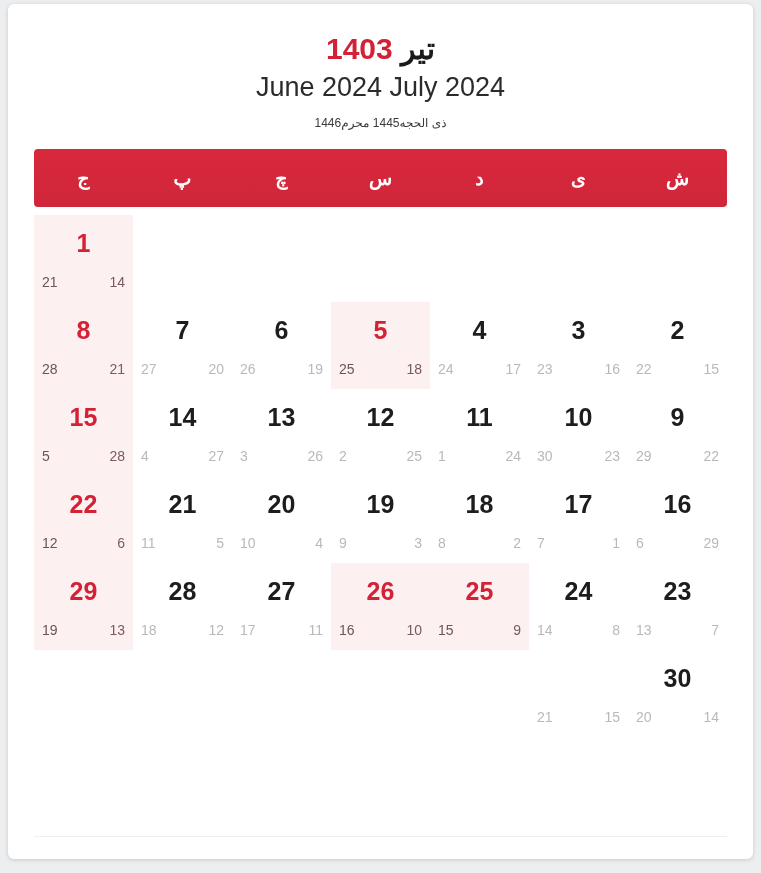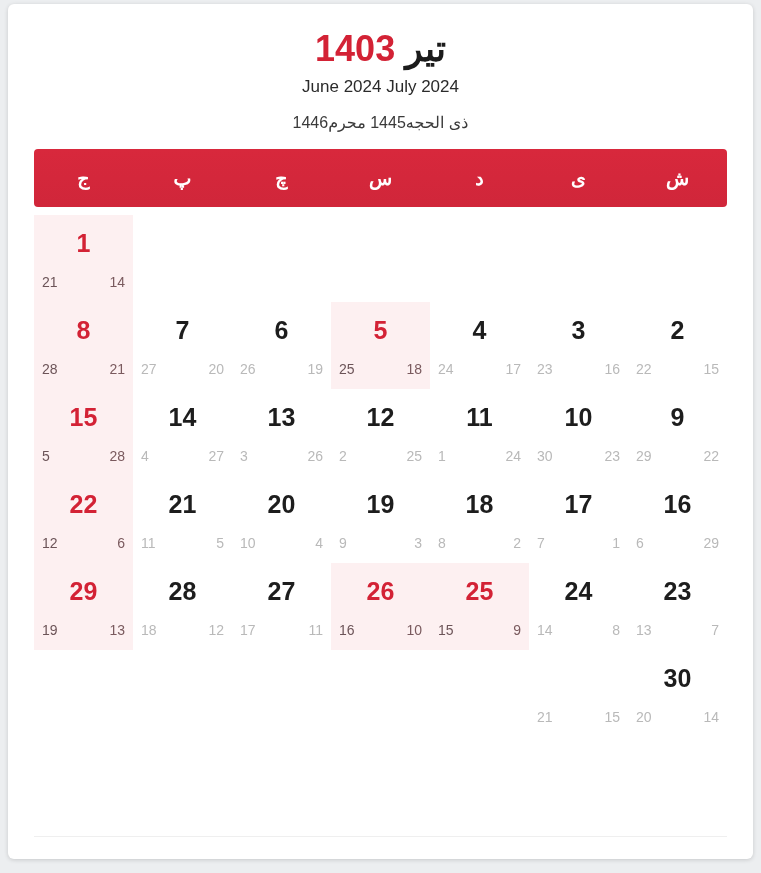--- a/index.html
+++ b/index.html
@@ -22,44 +22,44 @@
     background: #ffffff;
     border-radius: 6px;
     box-shadow: 0 1px 4px rgba(0,0,0,0.16);
     box-sizing: border-box;
   }
   .cal-header {
     padding-top: 26px;
     text-align: center;
   }
   .title-line {
-    font-size: 36px;
+    font-size: 30px;
     font-weight: bold;
     color: #1b1b1b;
     letter-spacing: 0px;
     line-height: 38px;
   }
   .title-line .year {
     color: #d32235;
     font-weight: bold;
   }
   .title-line .month-fa {
     color: #1b1b1b;
     font-weight: bold;
   }
   .greg-line {
     margin-top: 4px;
-    font-size: 17px;
+    font-size: 27px;
     color: #2b2b2b;
     line-height: 30px;
     direction: ltr;
   }
   .hijri-line {
     margin-top: 11px;
-    font-size: 16px;
+    font-size: 12px;
     color: #3a3a3a;
     line-height: 20px;
   }
   .weekdays {
     margin: 16px 26px 0 26px;
     background: #d92b3f;
     background: linear-gradient(180deg,#d8283c 0%, #d0263a 100%);
     border-radius: 4px;
     height: 58px;
     display: flex;

